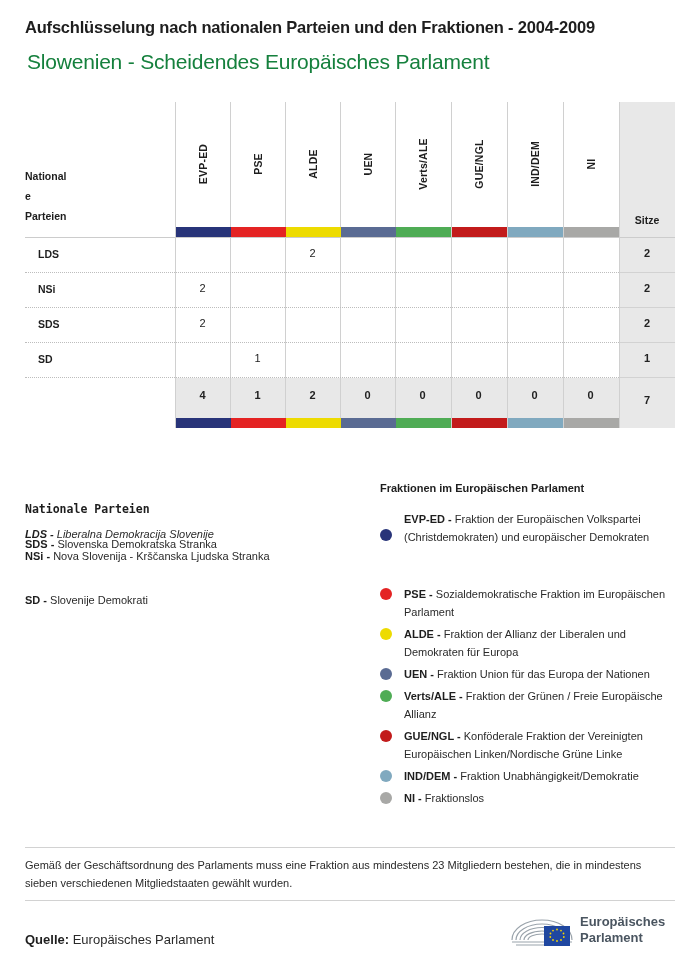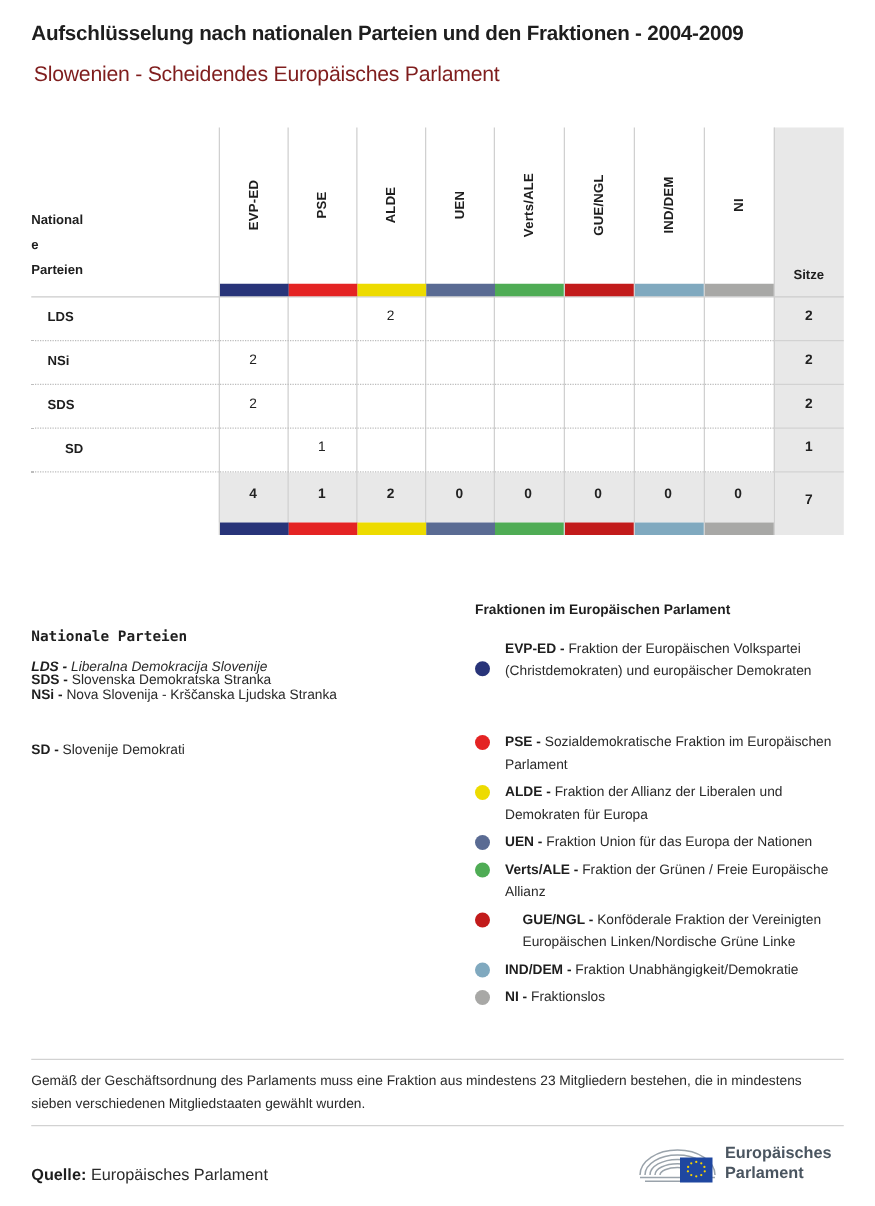--- a/index.html
+++ b/index.html
@@ -1,20 +1,20 @@
 <!DOCTYPE html>
 <html><head>
 <meta charset="utf-8">
 <style>
   * { box-sizing: border-box; margin: 0; padding: 0; }
   html, body { width: 700px; height: 965px; background: #ffffff; overflow: hidden; }
   body { font-family: "Liberation Sans", "DejaVu Sans", sans-serif; color: #222; position: relative; }
 
   .title { position: absolute; left: 25px; top: 18px; font-size: 16.5px; font-weight: bold; color: #1e1e1e; letter-spacing: -0.2px; }
-  .subtitle { position: absolute; left: 27px; top: 50px; font-size: 17px; color: #7f1d1d; letter-spacing: -0.2px; }
+  .subtitle { position: absolute; left: 27px; top: 50px; font-size: 21px; color: #15803d; letter-spacing: -0.2px; }
 
   
   .tbl { position: absolute; left: 0; top: 0; width: 700px; height: 440px; }
   .sitze-bg { position: absolute; left: 619px; top: 102px; width: 56px; height: 326px; background: #e8e8e8; }
   .total-bg { position: absolute; left: 175px; top: 378px; width: 444px; height: 40px; background: #e8e8e8; }
   .vline { position: absolute; top: 102px; width: 1px; height: 326px; background: #d0d0d0; }
   .hline-solid { position: absolute; left: 25px; top: 237px; width: 650px; height: 1px; background: #cccccc; }
   .hline-dot { position: absolute; left: 25px; width: 594px; height: 0; border-top: 1px dotted #bdbdbd; }
   .hline-sitze { position: absolute; left: 619px; width: 56px; height: 1px; background: #d2d2d2; }
   .col-head { position: absolute; top: 102px; width: 55px; height: 125px; }
@@ -137,21 +137,21 @@
     <div class="cell" style="left: 230px; top: 317px;"></div>
     <div class="cell" style="left: 285px; top: 317px;"></div>
     <div class="cell" style="left: 340px; top: 317px;"></div>
     <div class="cell" style="left: 395px; top: 317px;"></div>
     <div class="cell" style="left: 451px; top: 317px;"></div>
     <div class="cell" style="left: 507px; top: 317px;"></div>
     <div class="cell" style="left: 563px; top: 317px;"></div>
     <div class="sitze-cell" style="top: 317px;">2</div>
     <div class="hline-dot" style="top: 342px;"></div>
     <div class="hline-sitze" style="top: 342px;"></div>
-    <div class="party-label" style="top: 353px; margin-left: 14px;">SD</div>
+    <div class="party-label" style="top: 353px;">SD</div>
     <div class="cell" style="left: 175px; top: 352px;"></div>
     <div class="cell" style="left: 230px; top: 352px;">1</div>
     <div class="cell" style="left: 285px; top: 352px;"></div>
     <div class="cell" style="left: 340px; top: 352px;"></div>
     <div class="cell" style="left: 395px; top: 352px;"></div>
     <div class="cell" style="left: 451px; top: 352px;"></div>
     <div class="cell" style="left: 507px; top: 352px;"></div>
     <div class="cell" style="left: 563px; top: 352px;"></div>
     <div class="sitze-cell" style="top: 352px;">1</div>
     <div class="hline-dot" style="top: 377px;"></div>
@@ -181,21 +181,21 @@
     <div class="fr-item" style="top: 510px;"><b>EVP-ED -</b> <span>Fraktion der Europäischen Volkspartei (Christdemokraten) und europäischer Demokraten</span></div>
     <div class="fr-dot" style="top: 588px; background: rgb(228, 35, 35);"></div>
     <div class="fr-item" style="top: 585px;"><b>PSE -</b> <span>Sozialdemokratische Fraktion im Europäischen Parlament</span></div>
     <div class="fr-dot" style="top: 628px; background: rgb(237, 219, 0);"></div>
     <div class="fr-item" style="top: 625px;"><b>ALDE -</b> <span>Fraktion der Allianz der Liberalen und Demokraten für Europa</span></div>
     <div class="fr-dot" style="top: 668px; background: rgb(90, 107, 147);"></div>
     <div class="fr-item" style="top: 665px;"><b>UEN -</b> <span>Fraktion Union für das Europa der Nationen</span></div>
     <div class="fr-dot" style="top: 690px; background: rgb(79, 172, 85);"></div>
     <div class="fr-item" style="top: 687px;"><b>Verts/ALE -</b> <span>Fraktion der Grünen / Freie Europäische Allianz</span></div>
     <div class="fr-dot" style="top: 730px; background: rgb(194, 27, 27);"></div>
-    <div class="fr-item" style="top: 727px; margin-left: 14px;"><b>GUE/NGL -</b> <span>Konföderale Fraktion der Vereinigten Europäischen Linken/Nordische Grüne Linke</span></div>
+    <div class="fr-item" style="top: 727px;"><b>GUE/NGL -</b> <span>Konföderale Fraktion der Vereinigten Europäischen Linken/Nordische Grüne Linke</span></div>
     <div class="fr-dot" style="top: 770px; background: rgb(128, 169, 191);"></div>
     <div class="fr-item" style="top: 767px;"><b>IND/DEM -</b> <span>Fraktion Unabhängigkeit/Demokratie</span></div>
     <div class="fr-dot" style="top: 792px; background: rgb(168, 168, 166);"></div>
     <div class="fr-item" style="top: 789px;"><b>NI -</b> <span>Fraktionslos</span></div>
   </div>
 
 <div class="divider" style="top:847px;"></div>
 <div class="note">Gemäß der Geschäftsordnung des Parlaments muss eine Fraktion aus mindestens 23 Mitgliedern bestehen, die in mindestens sieben verschiedenen Mitgliedstaaten gewählt wurden.</div>
 <div class="divider" style="top:900px;"></div>
 

